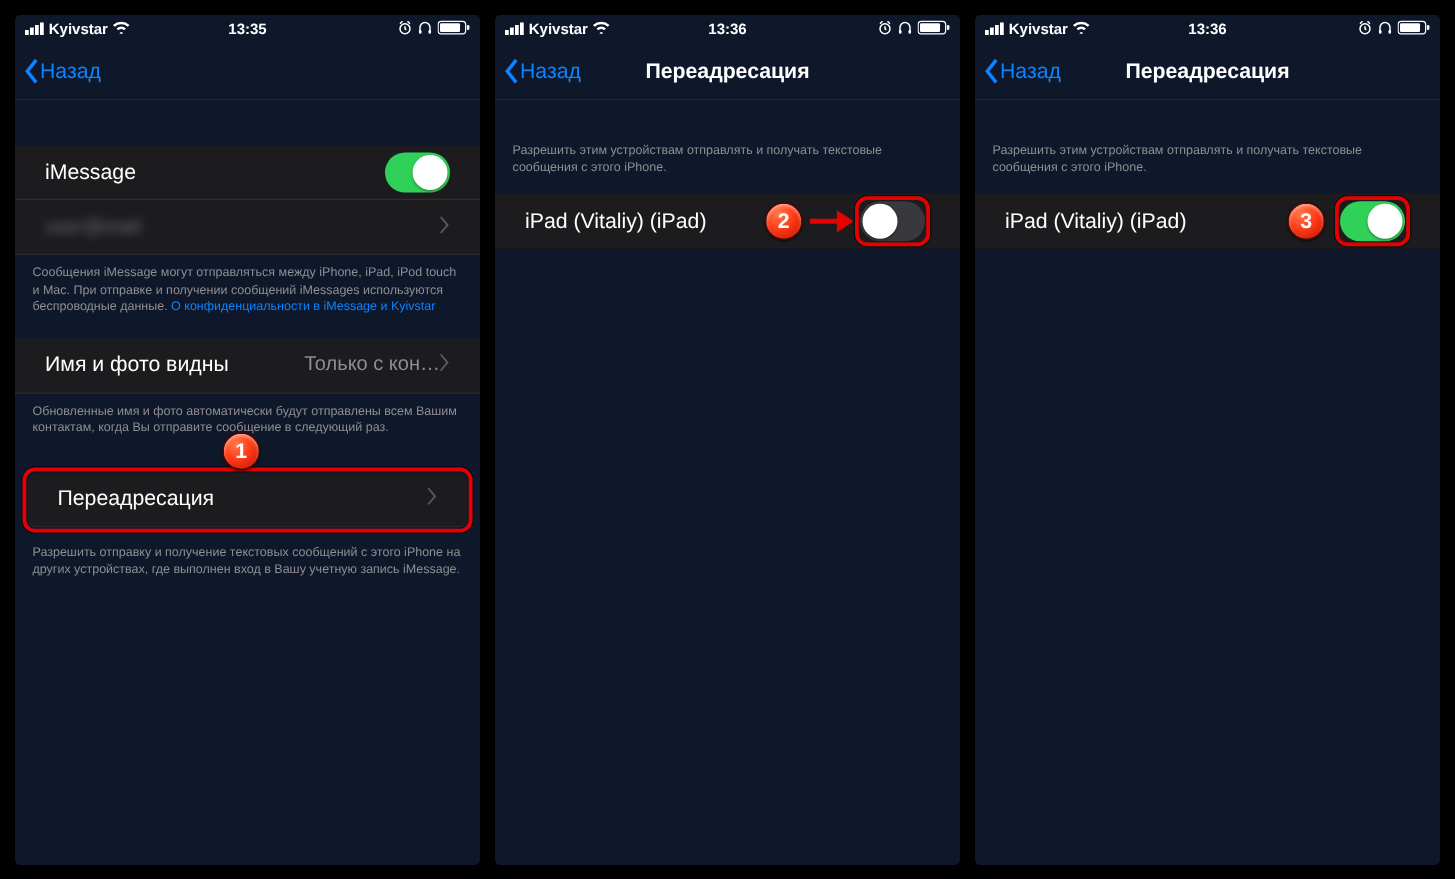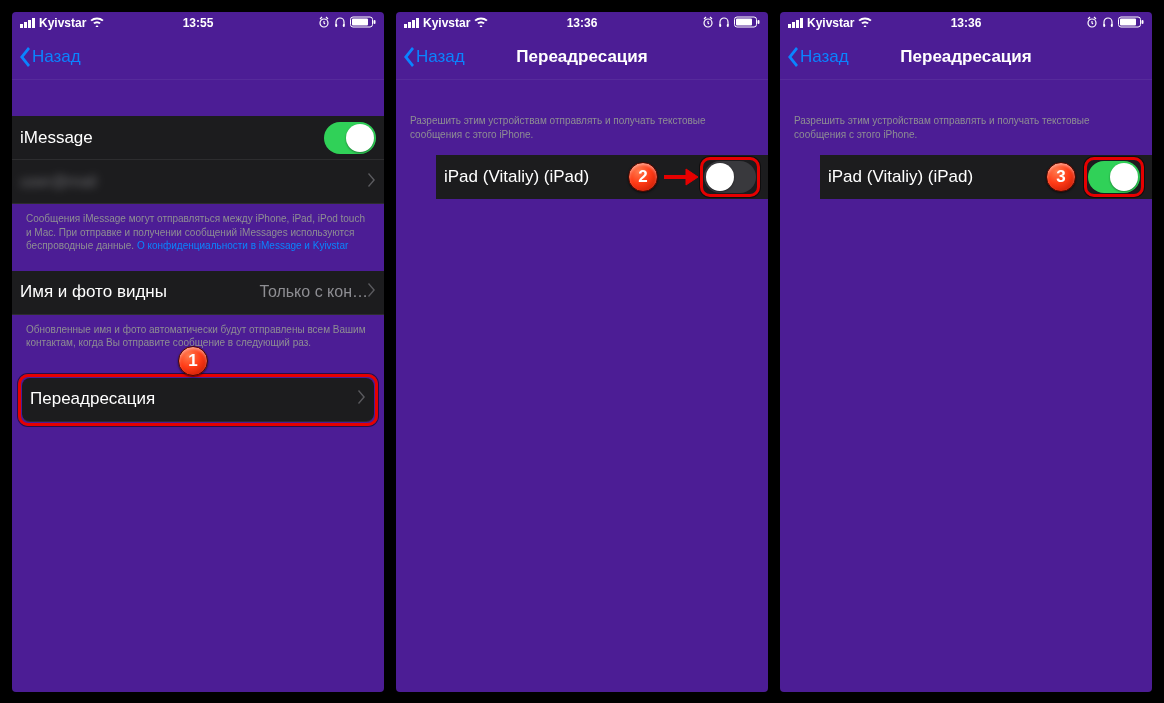--- a/index.html
+++ b/index.html
@@ -9,21 +9,21 @@
     width: 1164px;
     height: 703px;
     display: flex;
     gap: 12px;
     padding: 12px;
     color: #fff;
   }
   .phone {
     width: 372px;
     height: 680px;
-    background: #4c1d95;
+    background: #0f172a;
     border-radius: 4px;
     position: relative;
     overflow: hidden;
     display: flex;
     flex-direction: column;
   }
   
   .status-bar {
     height: 22px;
     display: flex;
@@ -63,27 +63,27 @@
     pointer-events:none;
   }
   
   .content { flex:1; overflow:hidden; }
   .spacer { height: 36px; }
   .cell {
     background:#1c1c1e;
     min-height:44px;
     display:flex;
     align-items:center;
-    padding:0 8px;
+    padding:0 24px;
     font-size:17px;
     color:#fff;
     justify-content:space-between;
     border-bottom:0.5px solid rgba(255,255,255,0.08);
   }
-  .cell:last-of-type { border-bottom:none;margin-left:40px; }
+  .cell:last-of-type { border-bottom:none; }
   .cell-detail { color:#8e8e93; font-size:16px; display:flex; align-items:center; gap:6px; max-width: 55%; white-space: nowrap; overflow:hidden; text-overflow:ellipsis;text-align:right;}
   .cell-detail.blur { filter: blur(4px); opacity:0.7; }
   .chevron { color:#5a5a5e; }
   .footer-text {
     color:#8e8e93;
     font-size:10px;
     line-height:1.35;
     padding:8px 14px 18px 14px;
   }
   .footer-text a { color:#0a84ff; text-decoration:none; }
@@ -143,21 +143,21 @@
           <span></span>
           <span></span>
         </span>
       <span>Kyivstar</span>
       <span>
         <svg width="14" height="11" viewBox="0 0 14 11">
             <path fill="#fff" d="M7 9.5a1.3 1.3 0 100 2.6 1.3 1.3 0 000-2.6zM3.2 6.7l1.4 1.4a4 4 0 014.8 0l1.4-1.4a6 6 0 00-7.6 0zM.4 3.9l1.4 1.4a8 8 0 0110.4 0l1.4-1.4a10 10 0 00-13.2 0z"></path>
           </svg>
       </span>
     </div>
-    <div class="status-center">13:55</div>
+    <div class="status-center">13:35</div>
     <div class="status-right">
       <span><svg width="12" height="12" viewBox="0 0 12 12">
             <circle cx="6" cy="7" r="4" fill="none" stroke="#fff" stroke-width="1.2"></circle>
             <path stroke="#fff" stroke-width="1.2" d="M6 5v2l1 1M2 3L4 1M10 3L8 1"></path>
           </svg></span>
       <span><svg width="12" height="12" viewBox="0 0 12 12">
             <path fill="none" stroke="#fff" stroke-width="1.2" d="M2 9V6a4 4 0 118 0v3"></path>
             <rect x="1.2" y="8" width="2" height="3" rx="1" fill="#fff"></rect>
             <rect x="8.8" y="8" width="2" height="3" rx="1" fill="#fff"></rect>
           </svg></span>
@@ -216,20 +216,21 @@
         <span class="chevron">
           <svg width="8" height="14" viewBox="0 0 8 14">
               <path fill="#5a5a5e" d="M1 0l6 7-6 7-1-1 5.1-6L0 1z"></path>
             </svg>
         </span>
       </div>
       <div class="red-outline"></div>
       <div class="badge" style="top:-28px; left:160px;">1</div>
     </div>
 
+    <div class="footer-text" style="padding-top:4px;">Разрешить отправку и получение текстовых сообщений с этого iPhone на других устройствах, где выполнен вход в Вашу учетную запись iMessage.</div>
   </div>
 </div>
 
 <div class="phone">
   <div class="status-bar">
     <div class="status-left">
       <span class="signal-bars">
           <span></span>
           <span></span>
           <span></span>

